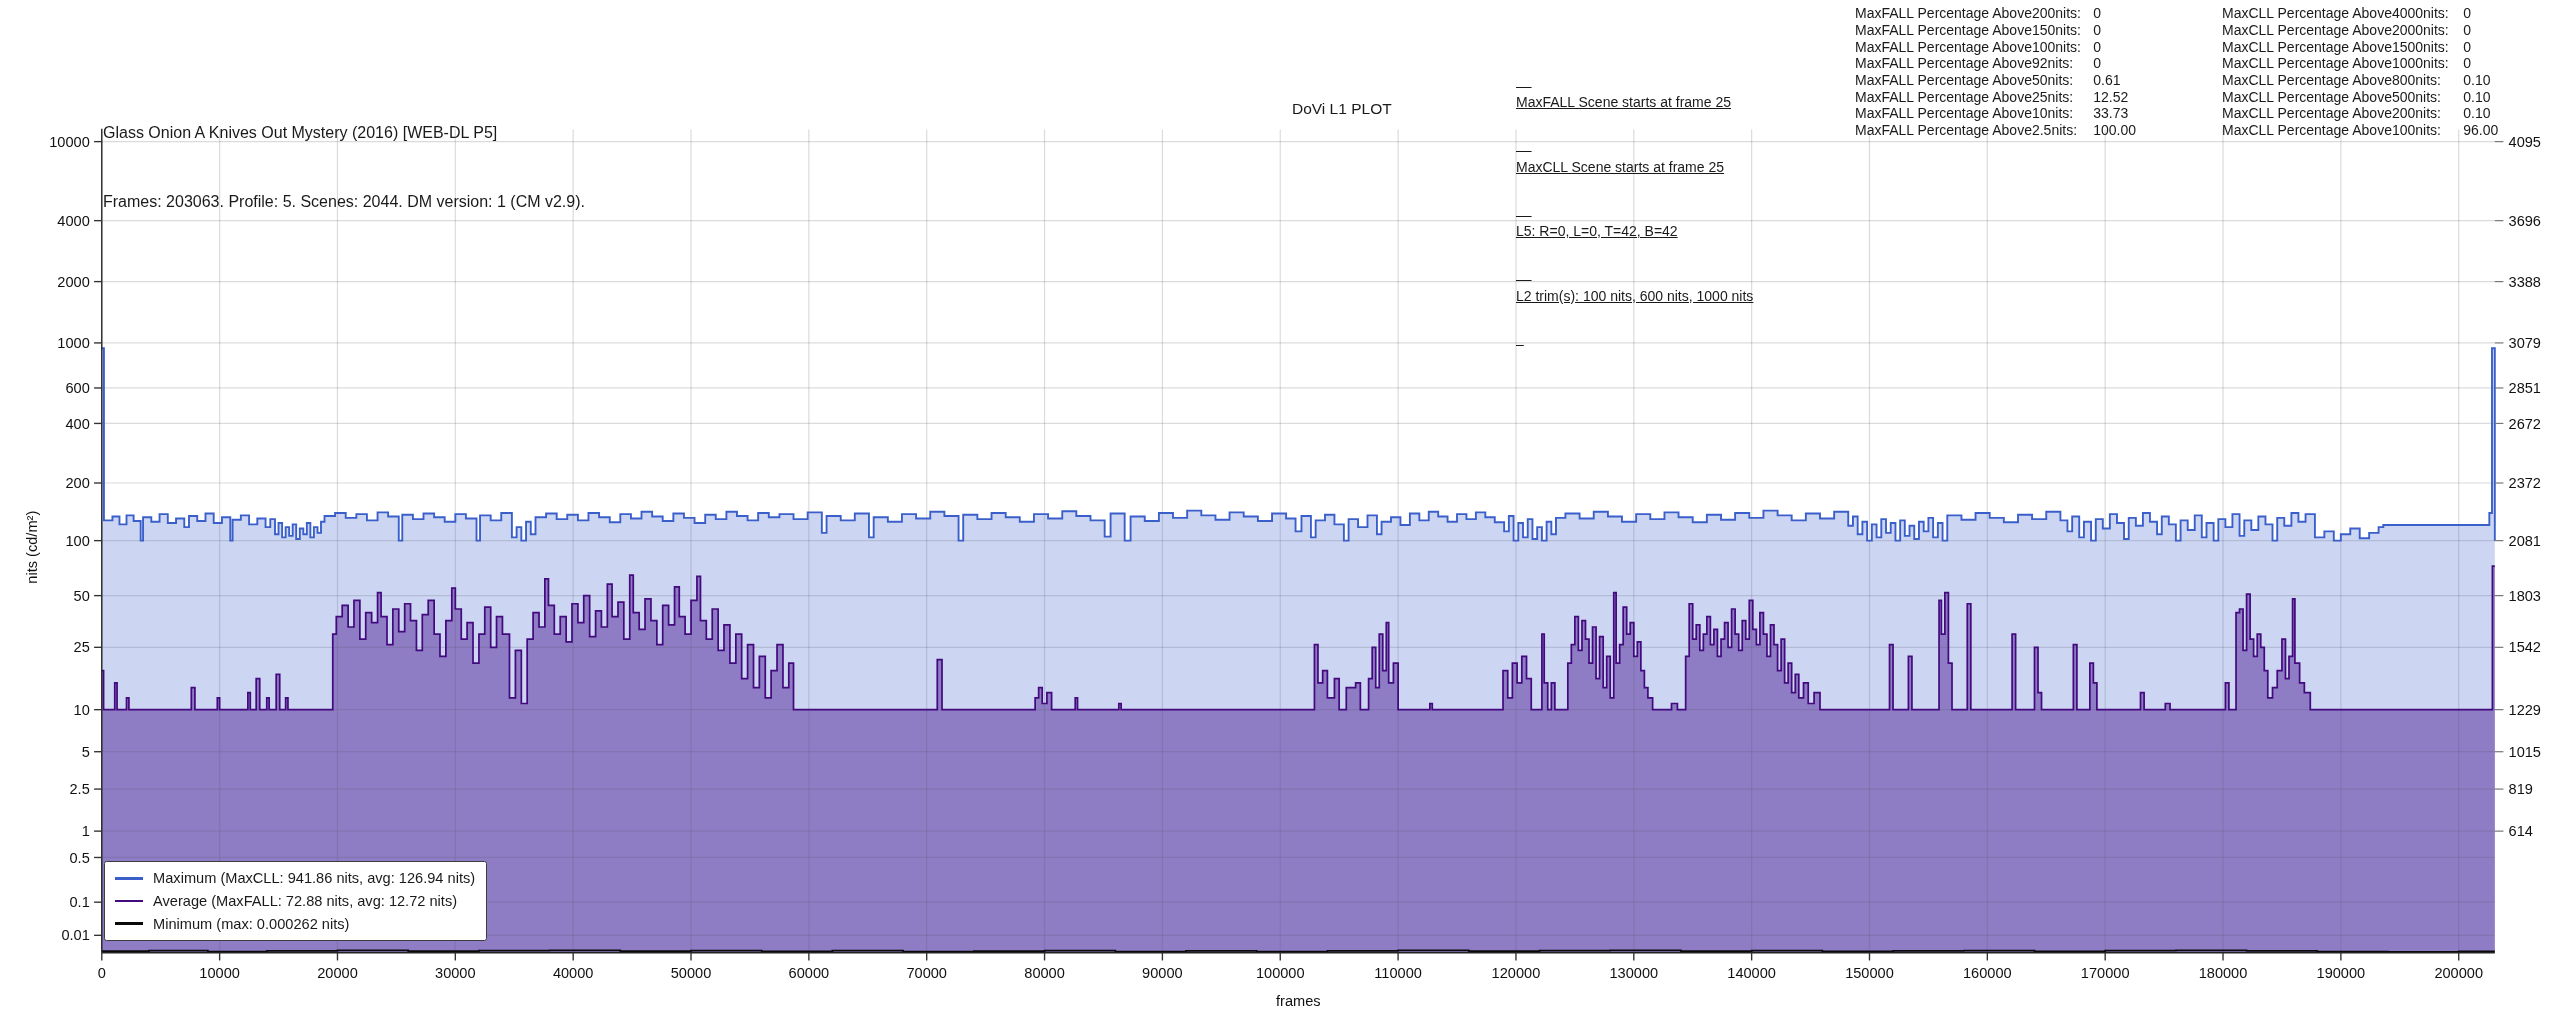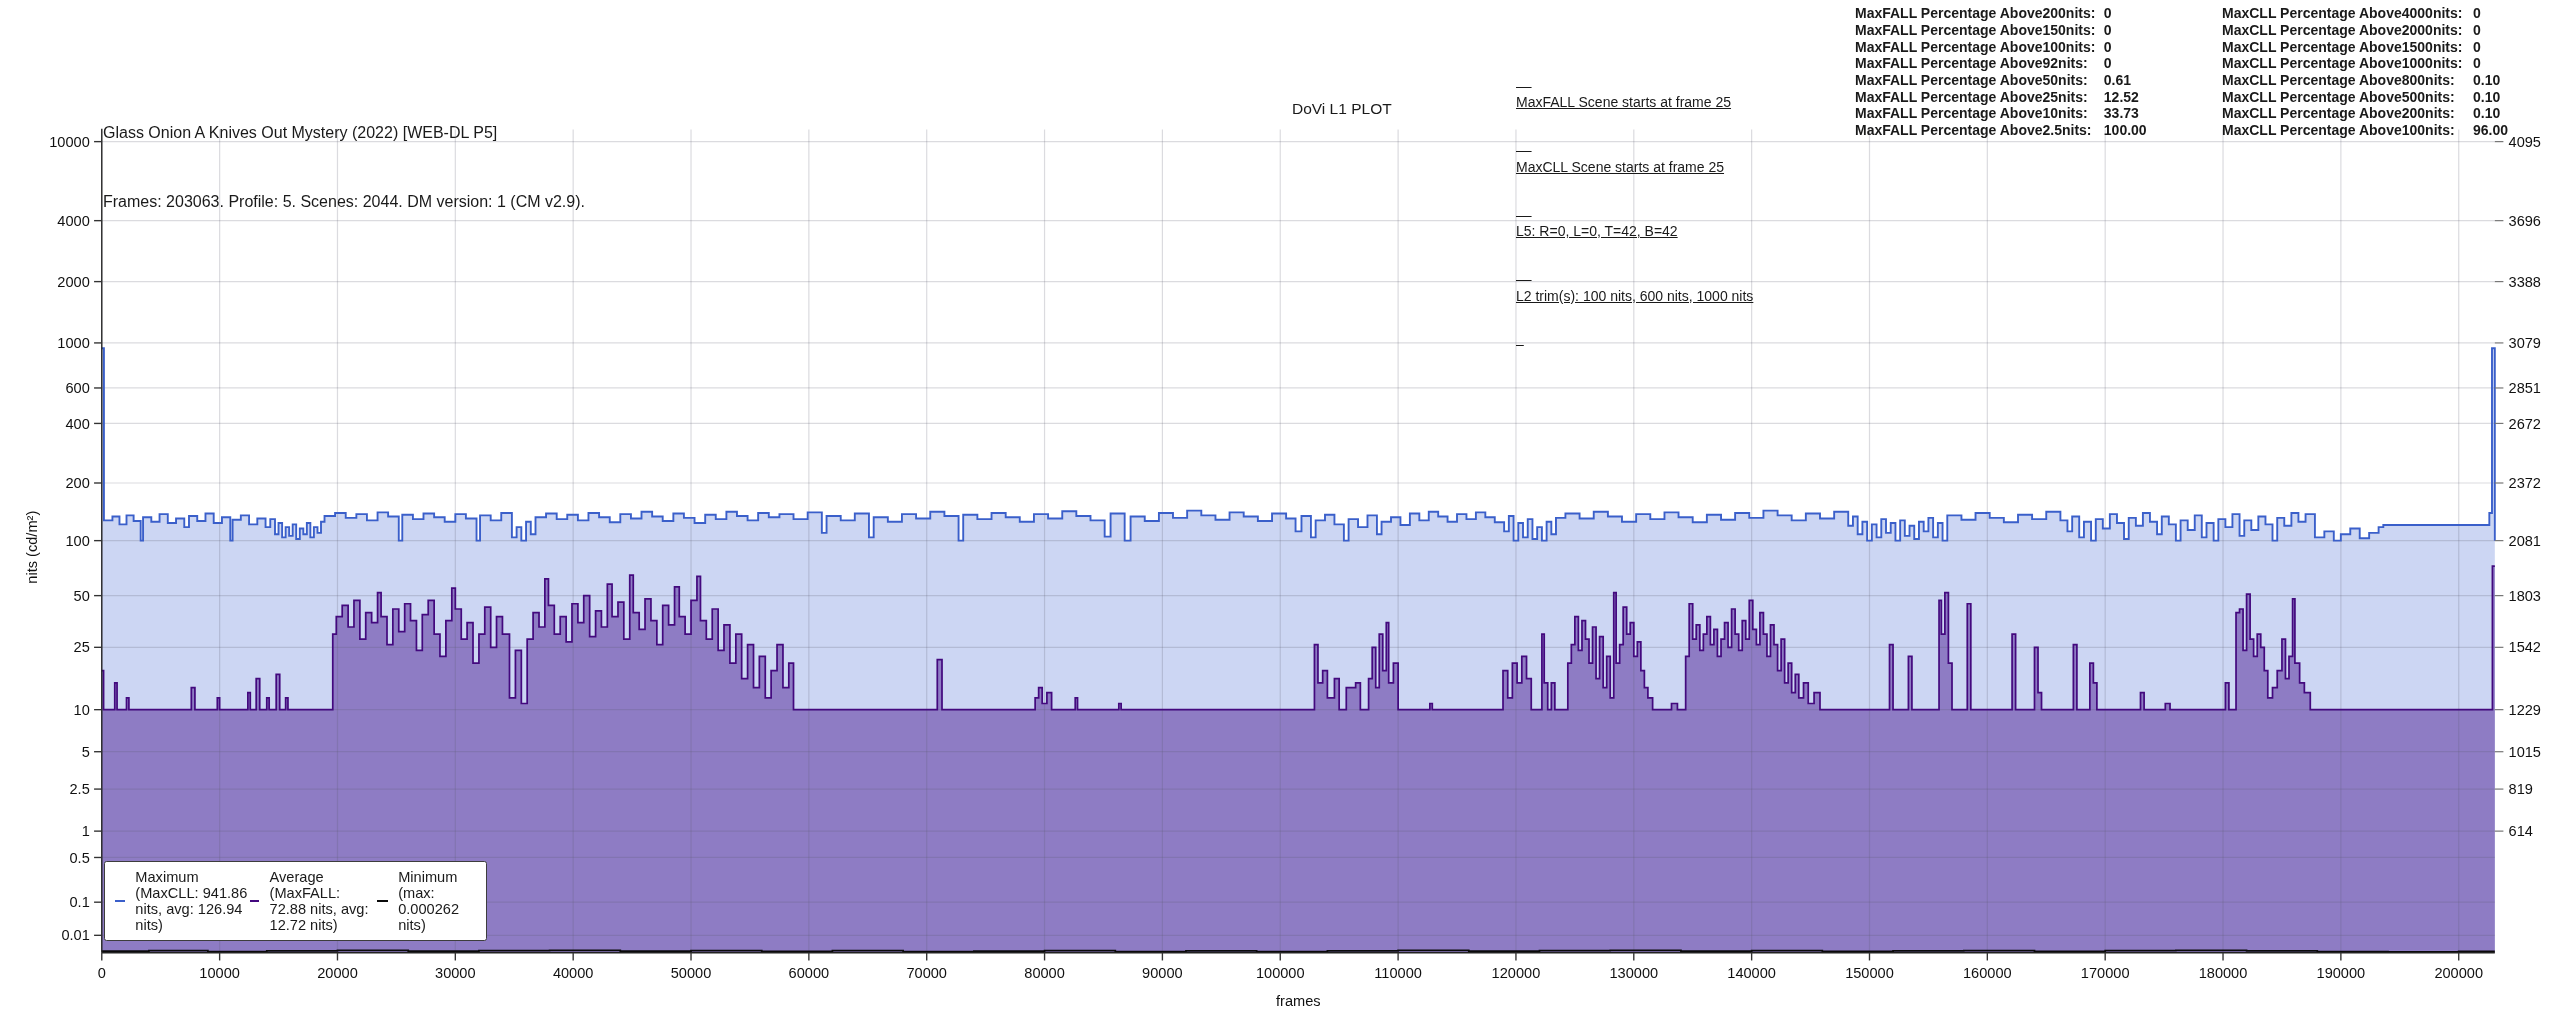--- a/index.html
+++ b/index.html
@@ -7,28 +7,28 @@
        font-family:"Liberation Sans", sans-serif;color:#1a1a1a;}
   #stage{position:relative;width:2576px;height:1030px;background:#fff;}
   #plot-svg{position:absolute;left:0;top:0;width:2576px;height:1030px;}
   .overlay{position:absolute;white-space:pre;line-height:1.0;margin-top:32px;}
   #title-block{left:103px;top:43px;font-size:16px;line-height:23px;}
   #plot-label{left:1292px;top:69px;font-size:15.5px;}
   #scene-block{left:1516px;top:17px;font-size:14px;line-height:21.5px;text-decoration:underline;}
   .stats-col{position:absolute;top:5.2px;font-size:14px;line-height:16.7px;}
   #maxfall-col{left:1855px;}
   #maxcll-col{left:2222px;}
-  .stats-row{display:flex;font-weight:bold;}
+  .stats-row{display:flex;}
   .stats-row .thr{display:inline-block;text-align:left;}
   #maxfall-col .thr{width:57px;}
   #maxcll-col .thr{width:67px;}
   .stats-row .val{margin-left:4.3px;}
   #legend{position:absolute;left:104px;top:861px;width:383px;height:80px;
           background:#ffffff;border:1.5px solid #3d3d3d;border-radius:2.6px;
-          box-sizing:border-box;display:flex;flex-direction:row;
+          box-sizing:border-box;display:flex;flex-direction:column;
           justify-content:space-around;padding:5.2px 10.3px;font-size:14.6px;}
   .legend-row{display:flex;align-items:center;}
   .legend-swatch{display:inline-block;width:27.5px;height:2.6px;margin-right:10.3px;}
   svg text{font-family:"Liberation Sans", sans-serif;fill:#111;}
 </style>
 </head>
 <body>
 
 <div id="stage">
 
@@ -190,21 +190,21 @@
         <text x="2452.0539635482583" y="1140" text-anchor="middle" font-size="17">170000</text>
         <text x="2589.3512555216853" y="1140" text-anchor="middle" font-size="17">180000</text>
         <text x="2726.6485474951123" y="1140" text-anchor="middle" font-size="17">190000</text>
         <text x="2863.9458394685394" y="1140" text-anchor="middle" font-size="17">200000</text>
         <text x="1512" y="1172" text-anchor="middle" font-size="17">frames</text>
         <text x="42" y="637.5" text-anchor="middle" font-size="17" transform="rotate(-90 42 637.5)">nits (cd/m²)</text>
       </g>
   </svg>
 
   <div id="title-block" class="overlay">
-    <div>Glass Onion A Knives Out Mystery (2022) [WEB-DL P5]</div>
+    <div>Glass Onion A Knives Out Mystery (2016) [WEB-DL P5]</div>
     <div>Frames: 203063. Profile: 5. Scenes: 2044. DM version: 1 (CM v2.9).</div>
   </div>
 
   <div id="plot-label" class="overlay">DoVi L1 PLOT</div>
 
   <div id="scene-block" class="overlay">
     <div>MaxFALL Scene starts at frame 25</div>
     <div>MaxCLL Scene starts at frame 25</div>
     <div>L5: R=0, L=0, T=42, B=42</div>
     <div>L2 trim(s): 100 nits, 600 nits, 1000 nits</div>

